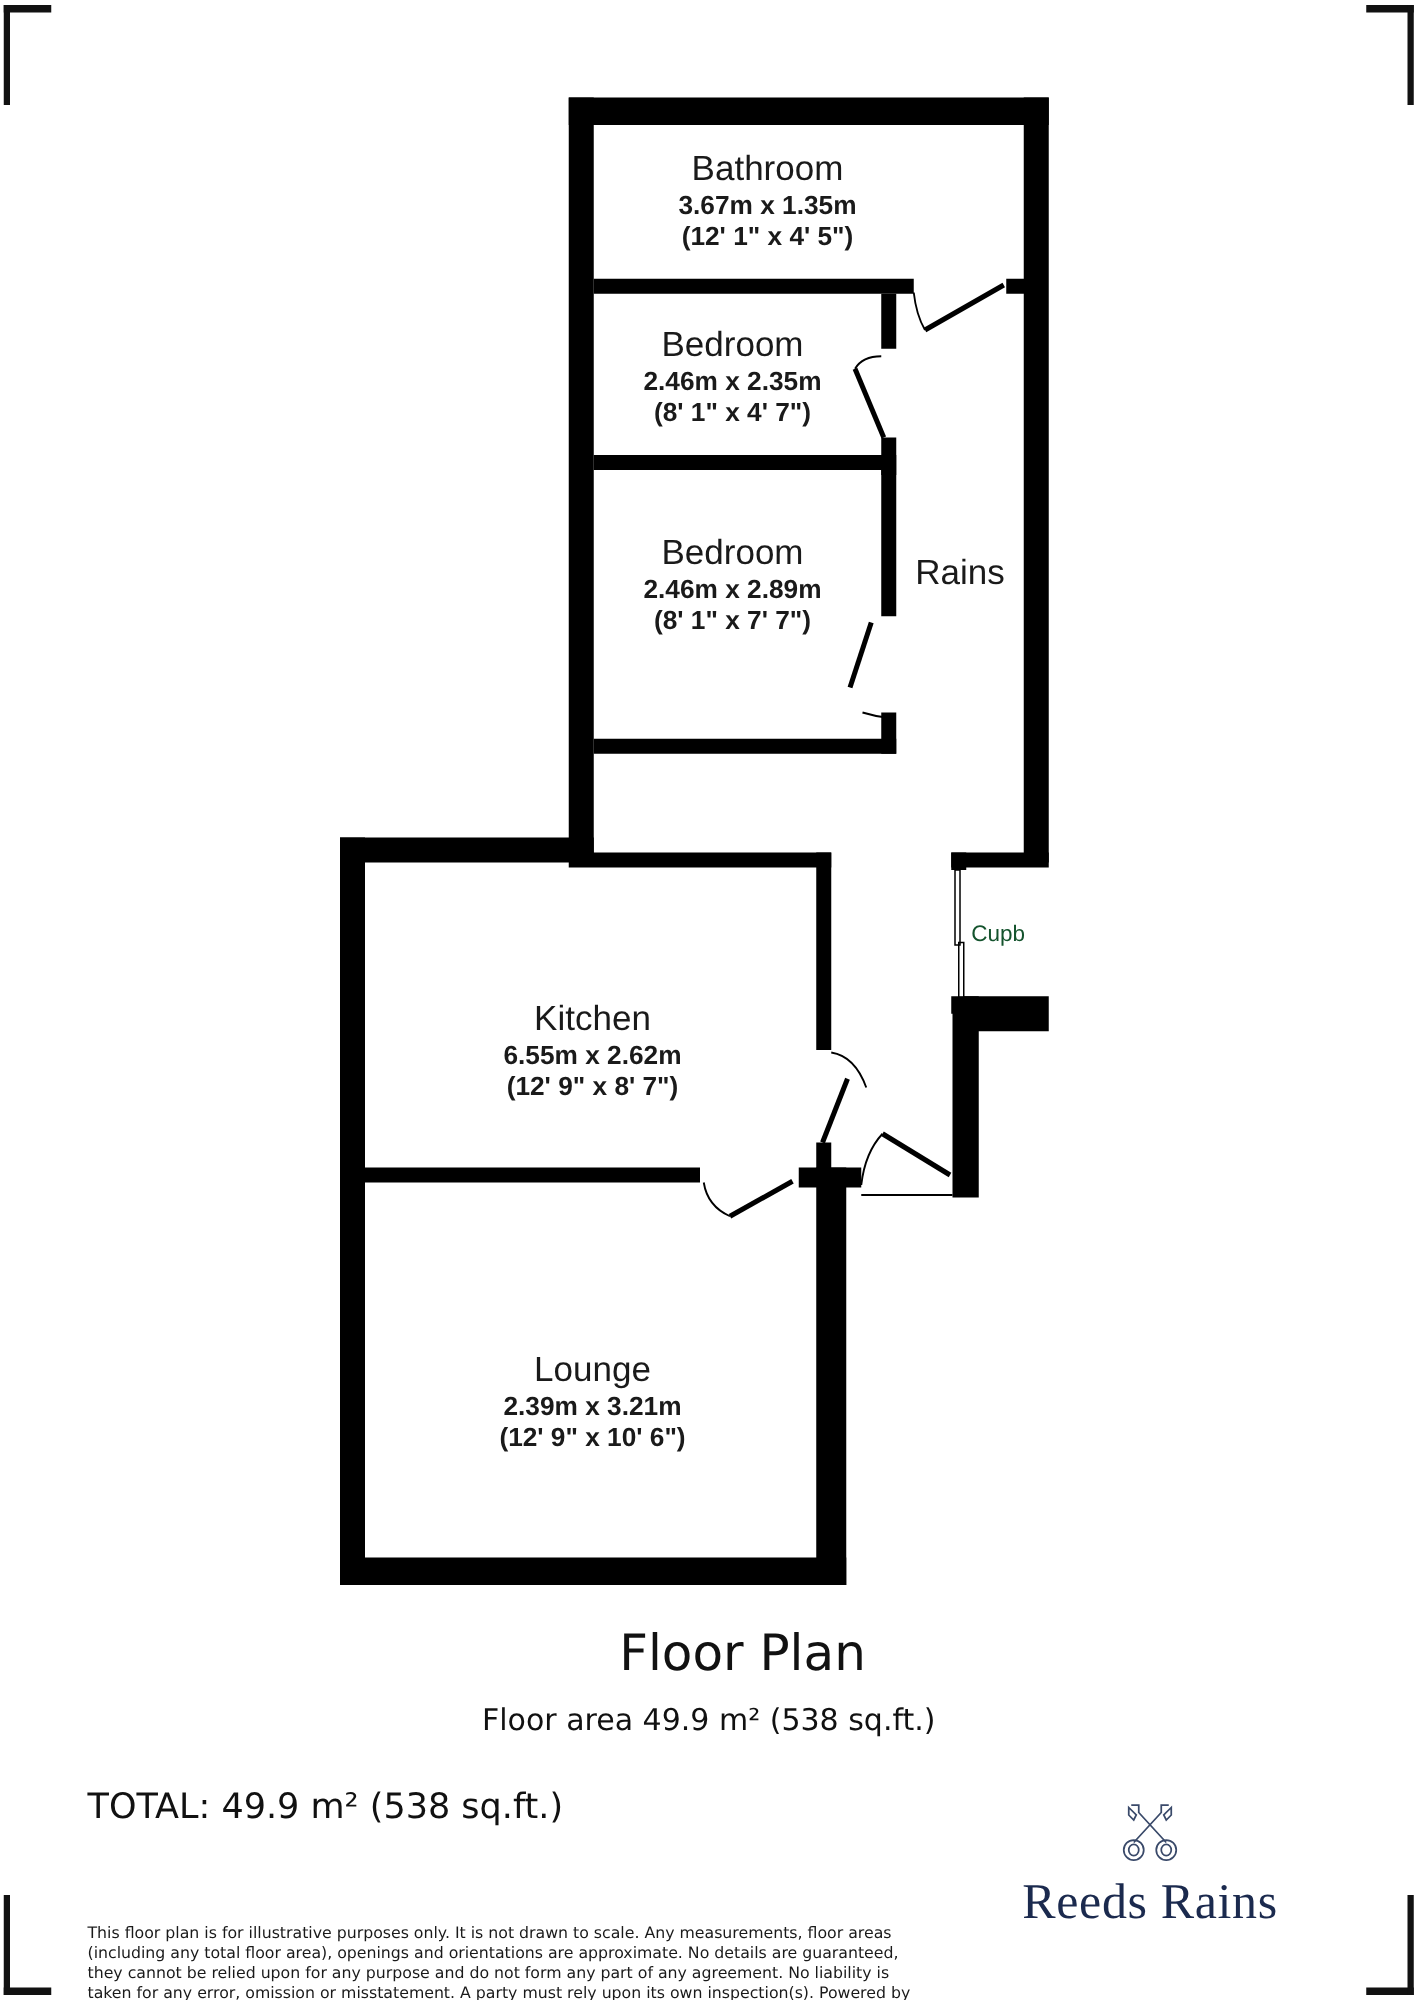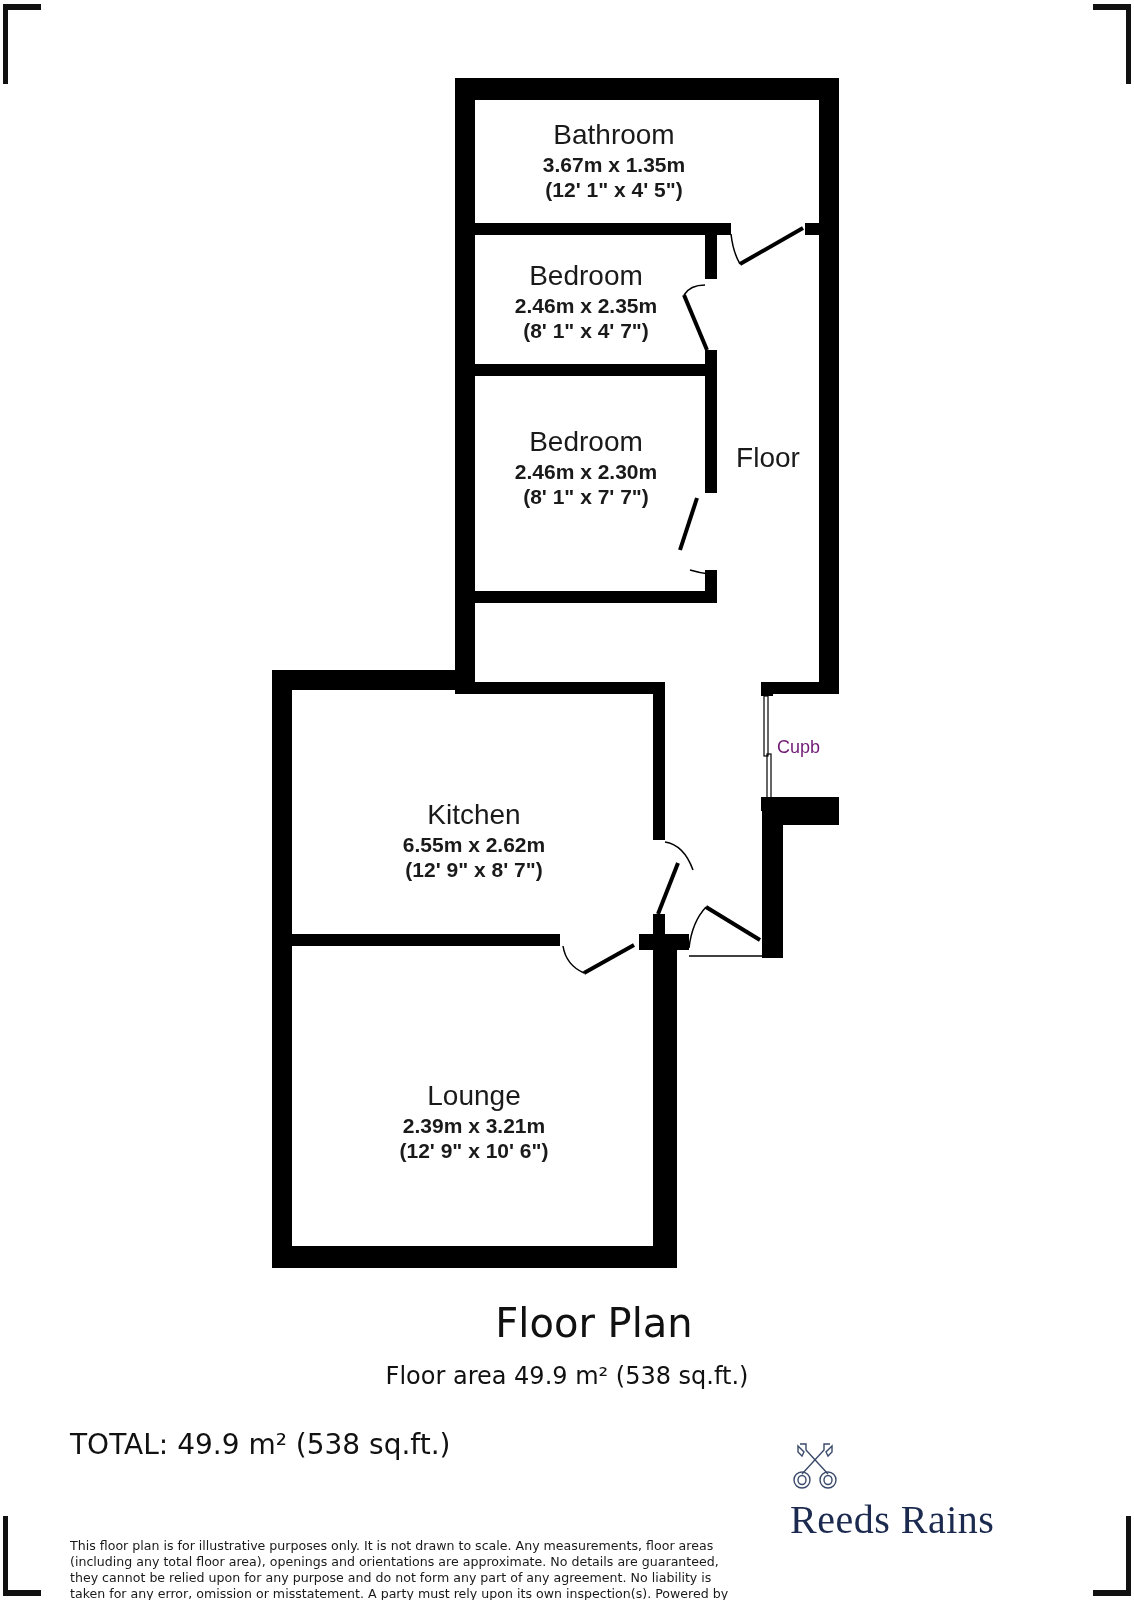--- a/index.html
+++ b/index.html
@@ -2,27 +2,27 @@
 <html><head>
   <meta charset="utf-8">
   <style>
     html, body { margin: 0; padding: 0; background: #ffffff; }
     body { width: 1134px; height: 1600px; position: relative; overflow: hidden; font-family: "Liberation Sans", sans-serif; color: #111; }
     .corner { position: absolute; background: #111; }
     #plan { position: absolute; left: 0; top: 0; width: 1134px; height: 1300px; }
     .room-label { position: absolute; text-align: center; transform: translateX(-50%); line-height: 1.2; color: #1a1a1a; white-space: nowrap; }
     .room-name { font-size: 28px; }
     .room-dim { font-size: 21px; font-weight: bold; }
-    .cupb { position: absolute; font-size: 18px; color: #701a75; }
+    .cupb { position: absolute; font-size: 18px; color: #14532d; }
     .title { position: absolute; left: 0; width: 1134px; text-align: center; font-family: "DejaVu Sans", sans-serif; }
     #fp-title { top: 1300px; font-size: 40px; margin-left: 27px; }
     #fp-sub { top: 1362px; font-size: 24px; }
     #total { position: absolute; left: 70px; top: 1428px; font-family: "DejaVu Sans", sans-serif; font-size: 28px; }
     #disclaimer { position: absolute; left: 70px; top: 1538px; width: 680px; font-family: "DejaVu Sans", sans-serif; font-size: 12.6px; line-height: 16px; color: #1a1a1a; }
-    #brand { position: absolute; left: 790px; top: 1440px; width: 260px; }
+    #brand { position: absolute; left: 790px; top: 1440px; width: 260px; text-align: center; }
     #brand-name { font-family: "Liberation Serif", serif; font-size: 40px; color: #1b2a4e; letter-spacing: 0.5px; margin-top: 2px; }
   </style>
 </head>
 <body>
 
 <div>
   <div class="corner" style="left:3px;top:4px;width:38px;height:6px;"></div>
   <div class="corner" style="left:3px;top:4px;width:5px;height:80px;"></div>
 </div>
 <div>
@@ -107,25 +107,25 @@
   <div class="room-dim">3.67m x 1.35m</div>
   <div class="room-dim">(12' 1" x 4' 5")</div>
 </div>
 <div class="room-label" style="left:586px;top:259px;">
   <div class="room-name">Bedroom</div>
   <div class="room-dim">2.46m x 2.35m</div>
   <div class="room-dim">(8' 1" x 4' 7")</div>
 </div>
 <div class="room-label" style="left:586px;top:425px;">
   <div class="room-name">Bedroom</div>
-  <div class="room-dim">2.46m x 2.30m</div>
+  <div class="room-dim">2.46m x 2.89m</div>
   <div class="room-dim">(8' 1" x 7' 7")</div>
 </div>
 <div class="room-label" style="left:768px;top:441px;">
-  <div class="room-name">Floor</div>
+  <div class="room-name">Rains</div>
 </div>
 <div class="cupb" style="left:777px;top:737px;">Cupb</div>
 <div class="room-label" style="left:474px;top:798px;">
   <div class="room-name">Kitchen</div>
   <div class="room-dim">6.55m x 2.62m</div>
   <div class="room-dim">(12' 9" x 8' 7")</div>
 </div>
 <div class="room-label" style="left:474px;top:1079px;">
   <div class="room-name">Lounge</div>
   <div class="room-dim">2.39m x 3.21m</div>

